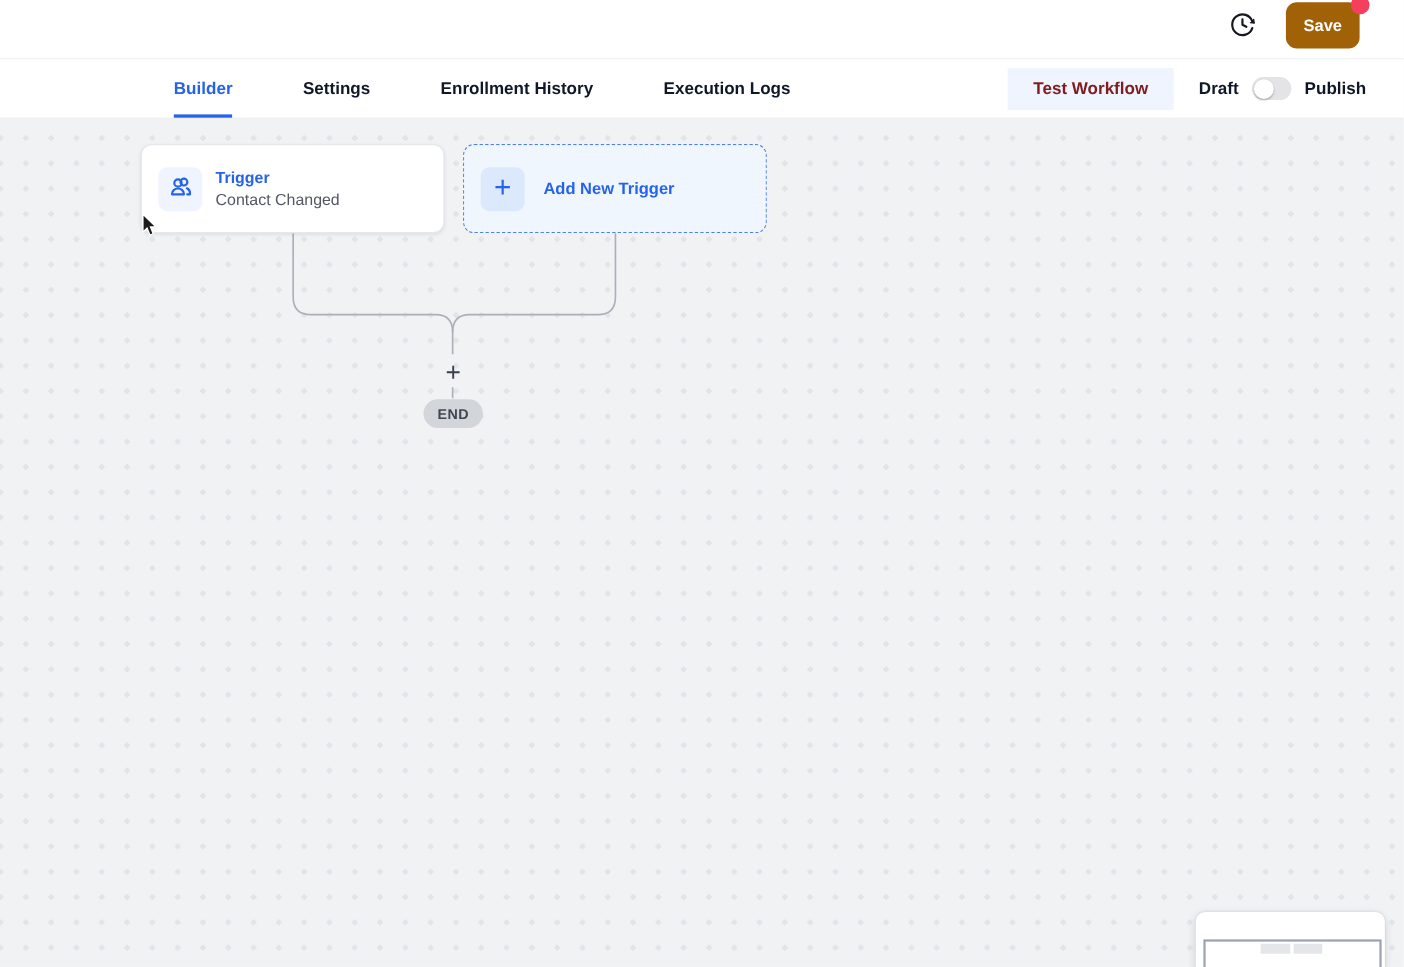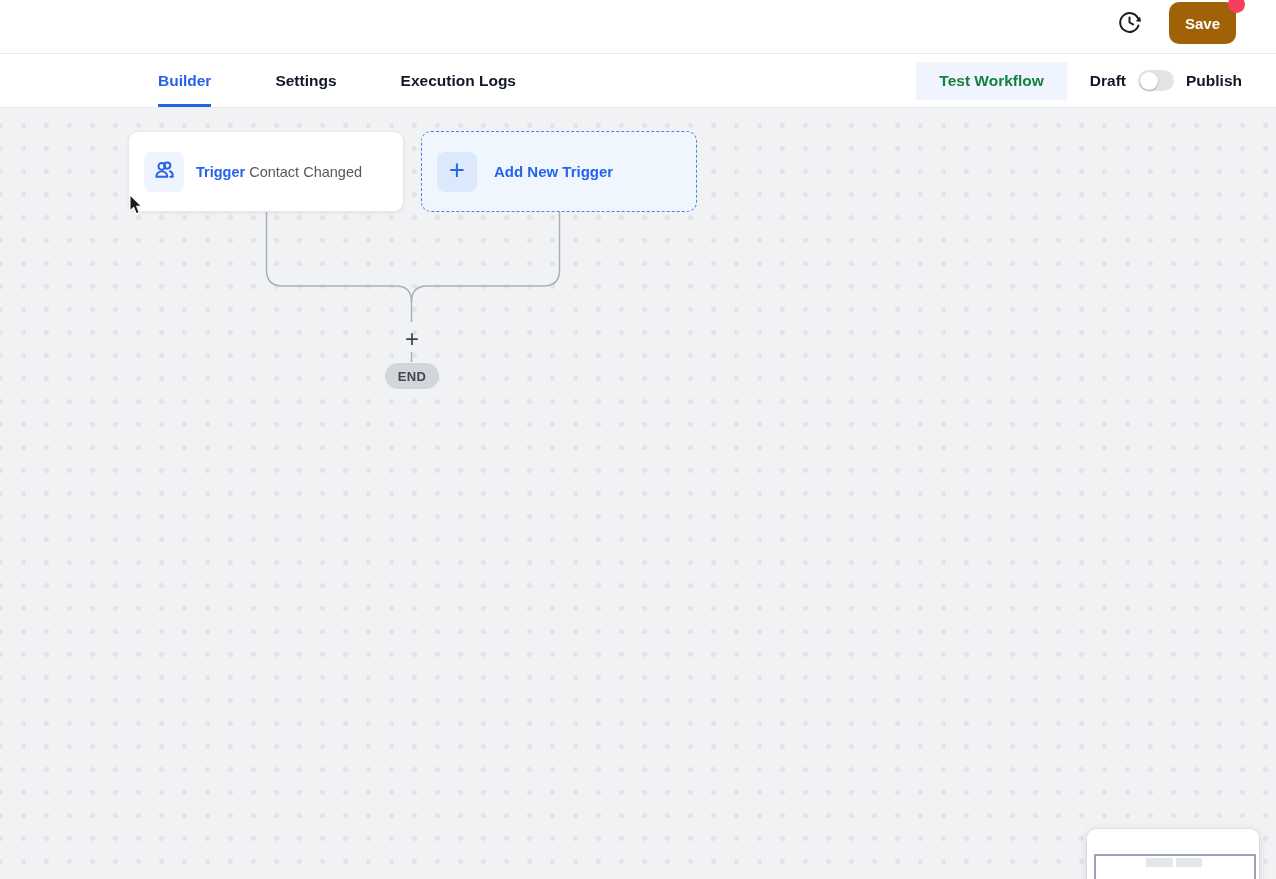--- a/index.html
+++ b/index.html
@@ -52,21 +52,21 @@
     border-bottom:3px solid transparent; padding-top:3px; cursor:pointer;
     white-space:nowrap;
     margin-left:20px;
   }
   .tab.active { color:#2563eb; border-bottom-color:#2563eb; }
   .tabbar-right {
     margin-left:auto; display:flex; align-items:center; gap:23px;
     padding-right:34px;
   }
   .test-btn {
-    background:#eff4ff; color:#15803d; font-family:inherit;
+    background:#eff4ff; color:#7f1d1d; font-family:inherit;
     font-size:15.5px; font-weight:600;
     padding:10px 23px; border:none; border-radius:0; cursor:pointer;
     white-space:nowrap;
   }
   .toggle-row { display:flex; align-items:center; gap:12px; }
   .toggle-label { font-size:15.5px; font-weight:600; color:#101828; }
   .switch {
     width:36px; height:21px; border-radius:11px; background:#e4e4e7;
     position:relative; cursor:pointer;
   }
@@ -90,21 +90,21 @@
     position:absolute; left:128px; top:23px; width:276px; height:81px;
     background:#fff; border:1px solid #e6e8ec; border-radius:10px;
     box-shadow:0 1px 3px rgba(16,24,40,.08);
     display:flex; align-items:center; gap:12px; padding-left:15px;
     cursor:pointer;
   }
   .icon-tile {
     width:40px; height:40px; border-radius:8px; background:#eff4ff;
     display:flex; align-items:center; justify-content:center; flex:none;
   }
-  .trigger-texts { display:flex; gap:4px; }
+  .trigger-texts { display:flex; flex-direction:column; gap:4px; }
   .trigger-title { color:#2563eb; font-size:14.5px; font-weight:600; }
   .trigger-sub { color:#535862; font-size:14.5px; font-weight:400; }
 
   .add-card {
     position:absolute; left:421px; top:23px; width:276px; height:81px;
     background:#f0f6fe; border:1px dashed #4e80e8; border-radius:10px;
     display:flex; align-items:center; gap:17px; padding-left:15px;
     cursor:pointer;
   }
   .plus-tile {
@@ -158,20 +158,21 @@
     </span>
   </button>
 
   <button class="save-btn">Save</button>
   <span class="notif-dot" style="left:1228px; top:-4px; position:absolute;"></span>
 </div>
 
 <div class="tabbar">
   <div class="tab active">Builder</div>
   <div class="tab">Settings</div>
+  <div class="tab">Enrollment History</div>
   <div class="tab">Execution Logs</div>
 
   <div class="tabbar-right">
     <button class="test-btn">Test Workflow</button>
     <div class="toggle-row">
       <span class="toggle-label">Draft</span>
       <div class="switch">
         <div class="knob"></div>
       </div>
       <span class="toggle-label">Publish</span>

